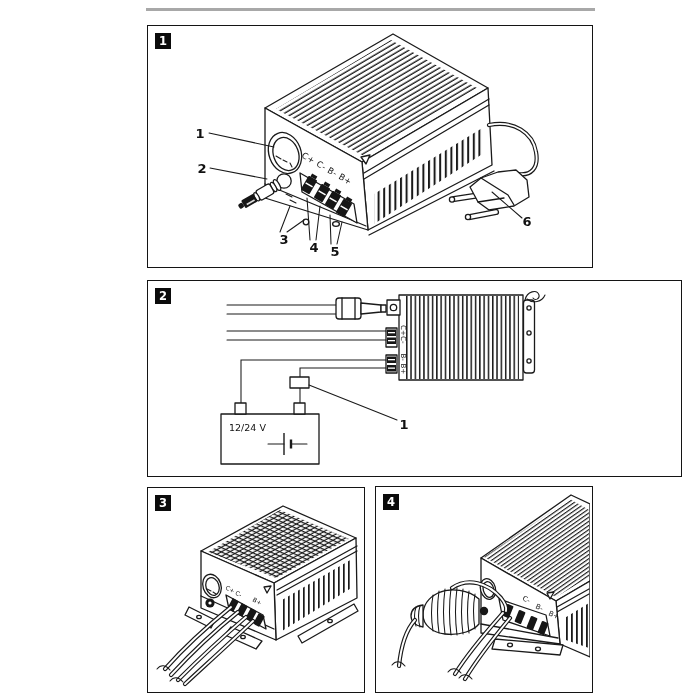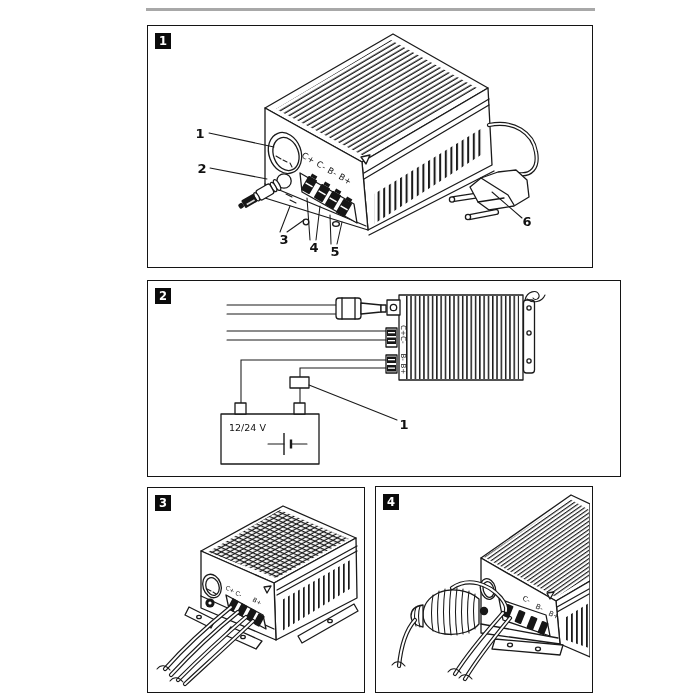--- a/index.html
+++ b/index.html
@@ -1,21 +1,21 @@
 <!DOCTYPE html>
 <html><head>
 <meta charset="utf-8">
 <style>
   html,body{margin:0;padding:0;background:#fff;}
   #page{position:relative;width:700px;height:700px;background:#ffffff;overflow:hidden;
         font-family:"DejaVu Sans","Liberation Sans",sans-serif;}
   .rule{position:absolute;left:146px;top:8px;width:449px;height:3px;background:#a8a8a8;}
   .panel{position:absolute;border:1.6px solid #141414;background:#fff;box-sizing:border-box;}
   #fig1{left:147px;top:25px;width:446px;height:243px;}
-  #fig2{left:147px;top:280px;width:474px;height:197px;}
+  #fig2{left:147px;top:280px;width:535px;height:197px;}
   #fig3{left:147px;top:487px;width:218px;height:206px;}
   #fig4{left:375px;top:486px;width:218px;height:207px;}
   .badge{position:absolute;width:16px;height:16px;background:#0b0b0b;color:#fff;
          font-weight:bold;font-size:11.5px;line-height:16px;text-align:center;z-index:6;}
   svg{position:absolute;left:0;top:0;}
   .ln{stroke:#1a1a1a;stroke-width:1.3;fill:none;stroke-linejoin:round;stroke-linecap:round;}
   .thin{stroke:#1a1a1a;stroke-width:1.05;fill:none;stroke-linecap:round;}
   .fw{fill:#ffffff;stroke:#1a1a1a;stroke-width:1.3;stroke-linejoin:round;}
   .fb{fill:#161616;stroke:none;}
   .co{stroke:#1a1a1a;stroke-width:4.2;fill:none;stroke-linecap:round;}

